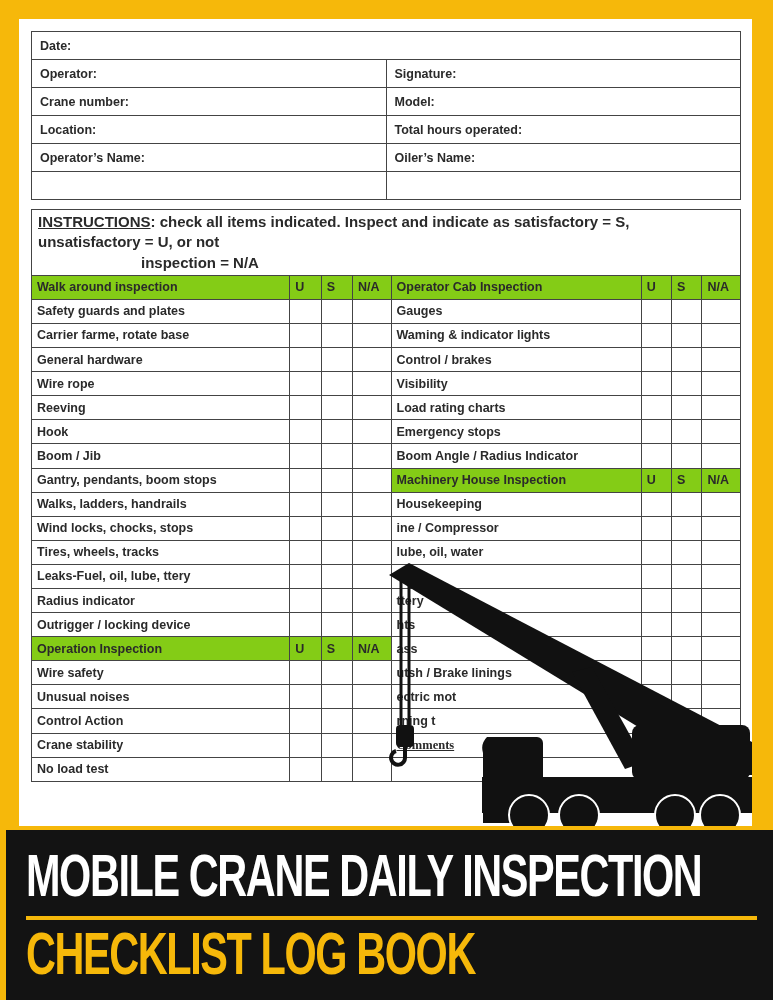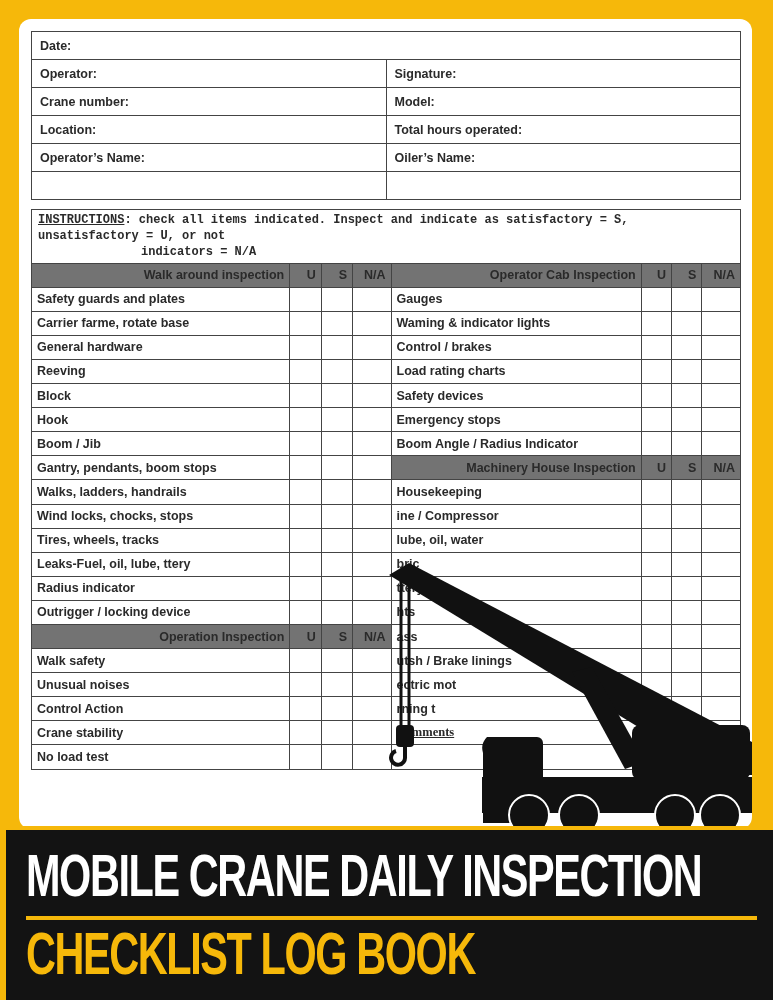--- a/index.html
+++ b/index.html
@@ -8,21 +8,20 @@
     background: #f6b80a;
     font-family: "Liberation Sans", sans-serif;
     position: relative;
   }
   .paper {
     position: absolute;
     left: 19px; top: 19px;
     width: 733px; height: 810px;
     background: #ffffff;
     overflow: hidden;
-    border-radius: 12px;
   }
   table { border-collapse: collapse; }
   .hdr-table {
     position: absolute; left: 12px; top: 12px;
     width: 710px;
   }
   .hdr-table td {
     border: 1.5px solid #444;
     height: 28px;
     font-size: 12.5px; font-weight: bold; color: #2a2a2a;
@@ -41,28 +40,27 @@
     font-size: 12.5px; font-weight: bold; color: #2a2a2a;
     padding: 0 5px;
     vertical-align: middle;
     white-space: nowrap;
   }
   .main-table .instr {
     height: 46px;
     white-space: normal;
     line-height: 1.35;
     padding: 2px 6px;
-    font-size: 12px;
-    font-family: Liberation Mono, monospace;
+    font-size: 15px;
   }
   .instr .lbl { text-decoration: underline; }
   .instr .line2 { padding-left: 103px; display: block; }
   .main-table th {
-    background: #737373;
-    text-align: right;
+    background: #84cc16;
+    text-align: left;
     font-weight: bold;
   }
   .col-item { width: 255px; }
   .col-u { width: 31px; }
   .col-s { width: 31px; }
   .col-na { width: 38px; }
   .col-item2 { width: 247px; }
   .col-u2 { width: 30px; }
   .col-s2 { width: 30px; }
   .col-na2 { width: 38px; }
@@ -154,21 +152,21 @@
         <col class="col-na">
       <col class="col-item2">
         <col class="col-u2">
         <col class="col-s2">
         <col class="col-na2">
     </colgroup>
     <tbody>
         <tr>
       <td colspan="8" class="instr">
         <span class="lbl">INSTRUCTIONS</span><span>: check all items indicated. Inspect and indicate as satisfactory = S, unsatisfactory = U, or not</span>
-        <span class="line2">indicators = N/A</span>
+        <span class="line2">inspection = N/A</span>
       </td>
     </tr>
     </tbody>
       <tbody id="rows-body">
         <tr>
           <th>Walk around inspection</th>
           <th>U</th>
           <th>S</th>
           <th>N/A</th>
           <th>Operator Cab Inspection</th>
@@ -200,35 +198,35 @@
           <td>General hardware</td>
           <td class="chk"></td>
           <td class="chk"></td>
           <td class="chk"></td>
           <td>Control / brakes</td>
           <td class="chk"></td>
           <td class="chk"></td>
           <td class="chk"></td>
         </tr>
         <tr>
+          <td>Wire rope</td>
+          <td class="chk"></td>
+          <td class="chk"></td>
+          <td class="chk"></td>
+          <td>Visibility</td>
+          <td class="chk"></td>
+          <td class="chk"></td>
+          <td class="chk"></td>
+        </tr>
+        <tr>
           <td>Reeving</td>
           <td class="chk"></td>
           <td class="chk"></td>
           <td class="chk"></td>
           <td>Load rating charts</td>
-          <td class="chk"></td>
-          <td class="chk"></td>
-          <td class="chk"></td>
-        </tr>
-        <tr>
-          <td>Block</td>
-          <td class="chk"></td>
-          <td class="chk"></td>
-          <td class="chk"></td>
-          <td>Safety devices</td>
           <td class="chk"></td>
           <td class="chk"></td>
           <td class="chk"></td>
         </tr>
         <tr>
           <td>Hook</td>
           <td class="chk"></td>
           <td class="chk"></td>
           <td class="chk"></td>
           <td>Emergency stops</td>
@@ -320,21 +318,21 @@
           <th>Operation Inspection</th>
           <th>U</th>
           <th>S</th>
           <th>N/A</th>
           <td>ass</td>
           <td class="chk"></td>
           <td class="chk"></td>
           <td class="chk"></td>
         </tr>
         <tr>
-          <td>Walk safety</td>
+          <td>Wire safety</td>
           <td class="chk"></td>
           <td class="chk"></td>
           <td class="chk"></td>
           <td>utsh / Brake linings</td>
           <td class="chk"></td>
           <td class="chk"></td>
           <td class="chk"></td>
         </tr>
         <tr>
           <td>Unusual noises</td>

